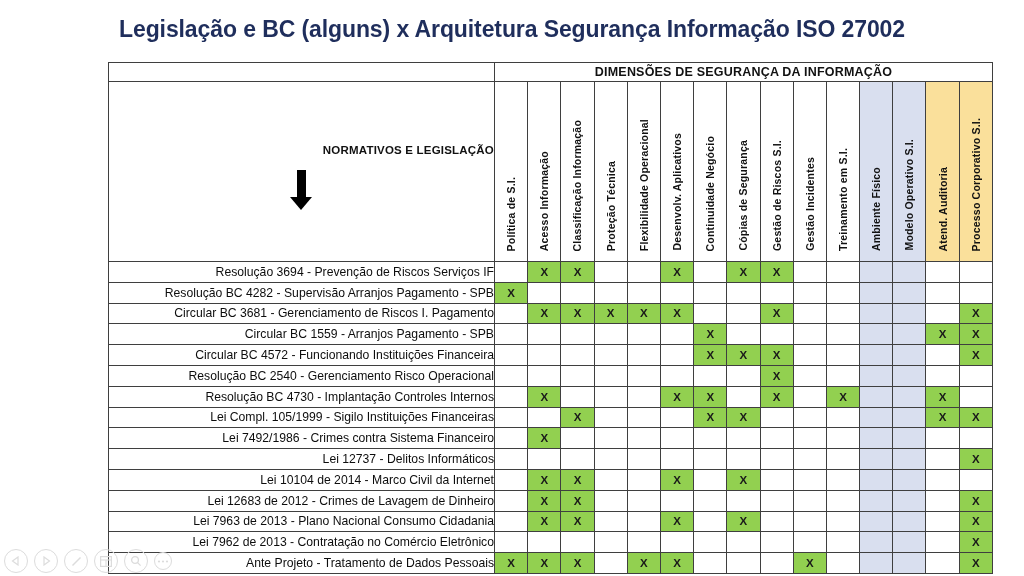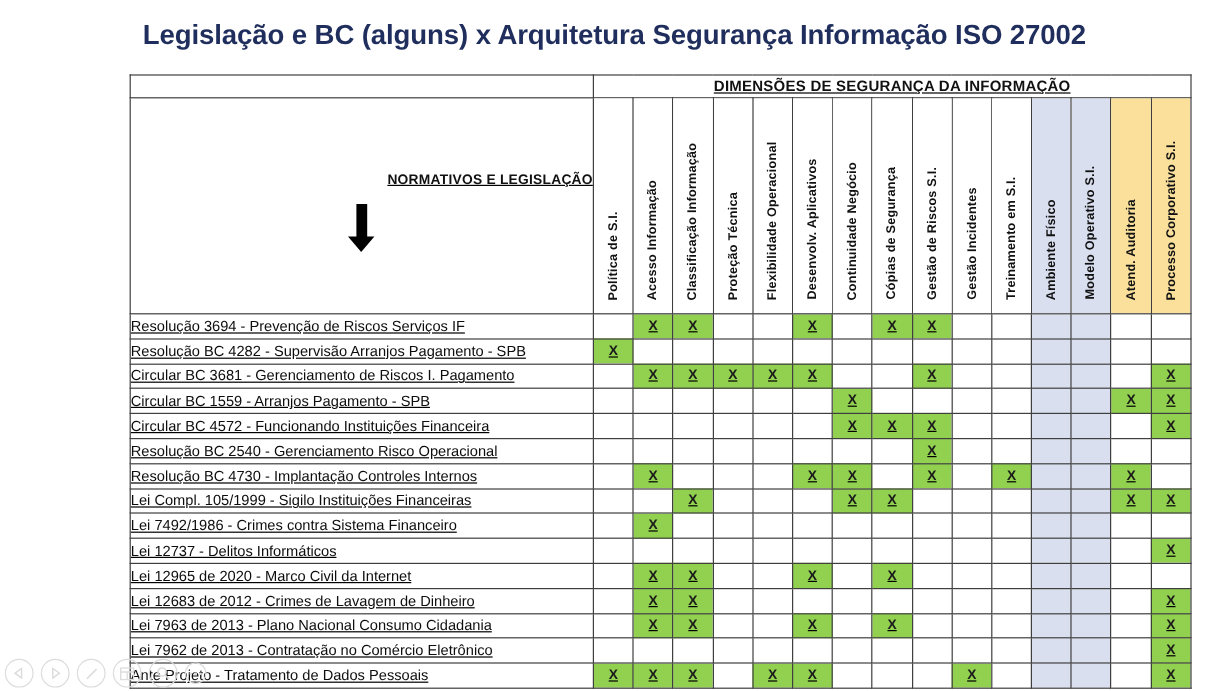--- a/index.html
+++ b/index.html
@@ -27,21 +27,20 @@
   #table-wrap {
     position: absolute;
     left: 108px; top: 62px;
     width: 884px;
   }
   table.matrix {
     border-collapse: collapse;
     table-layout: fixed;
     width: 884px;
     font-family: "Liberation Sans", sans-serif;
-    text-decoration: underline;
   }
   table.matrix td, table.matrix th {
     border: 1px solid #3f3f3f;
     padding: 0;
     background: #ffffff;
   }
   
   .corner-blank { height: 19px; }
   .dim-band {
     height: 19px;
@@ -96,21 +95,21 @@
     font-weight: bold;
     color: #111;
     letter-spacing: 0.2px;
     display: inline-block;
     margin: 0 auto 6px auto;
   }
   .colhead.hl-yellow { background: #FAE09B; }
   
   tr.datarow td { height: 20.8px; }
   td.rowlabel {
-    text-align: left;
+    text-align: right;
     padding-left: 7px;
     font-size: 12.2px;
     color: #0d0d0d;
     white-space: nowrap;
     overflow: hidden;
   }
   td.cell {
     text-align: center;
     font-size: 11.5px;
     font-weight: bold;
@@ -366,21 +365,21 @@
             <td class="cell"></td>
             <td class="cell"></td>
             <td class="cell"></td>
             <td class="cell"></td>
             <td class="cell blue"></td>
             <td class="cell blue"></td>
             <td class="cell"></td>
             <td class="cell on">X</td>
           </tr>
           <tr class="datarow">
-            <td class="rowlabel">Lei 12965 de 2020 - Marco Civil da Internet</td>
+            <td class="rowlabel">Lei 10104 de 2014 - Marco Civil da Internet</td>
             <td class="cell"></td>
             <td class="cell on">X</td>
             <td class="cell on">X</td>
             <td class="cell"></td>
             <td class="cell"></td>
             <td class="cell on">X</td>
             <td class="cell"></td>
             <td class="cell on">X</td>
             <td class="cell"></td>
             <td class="cell"></td>

